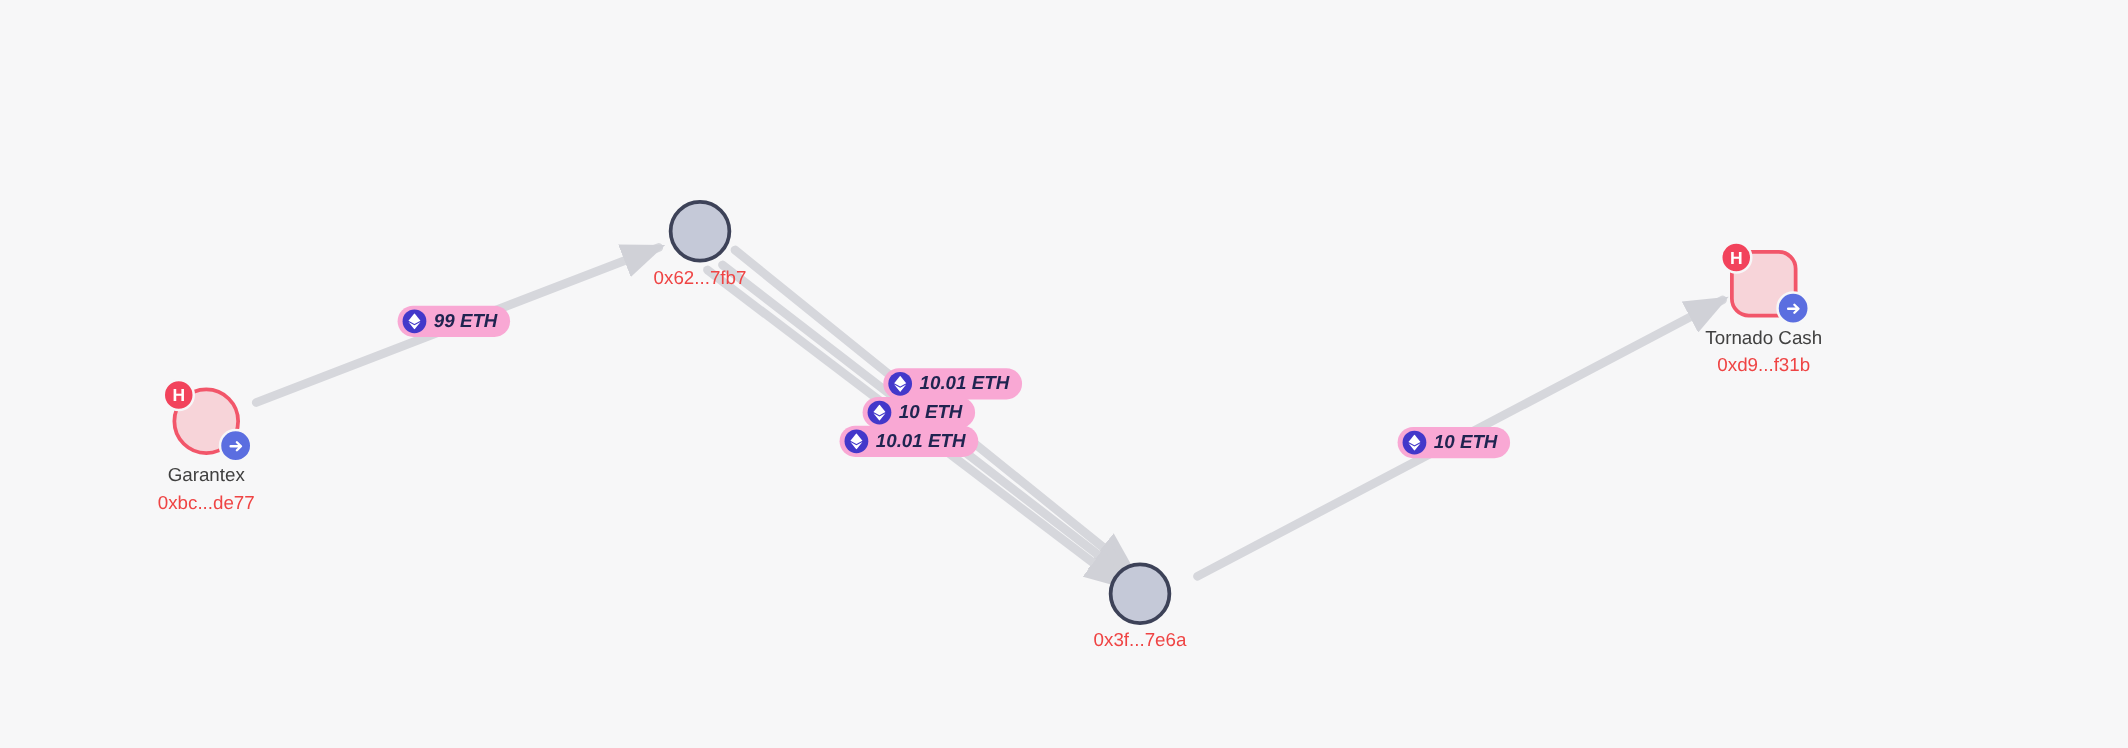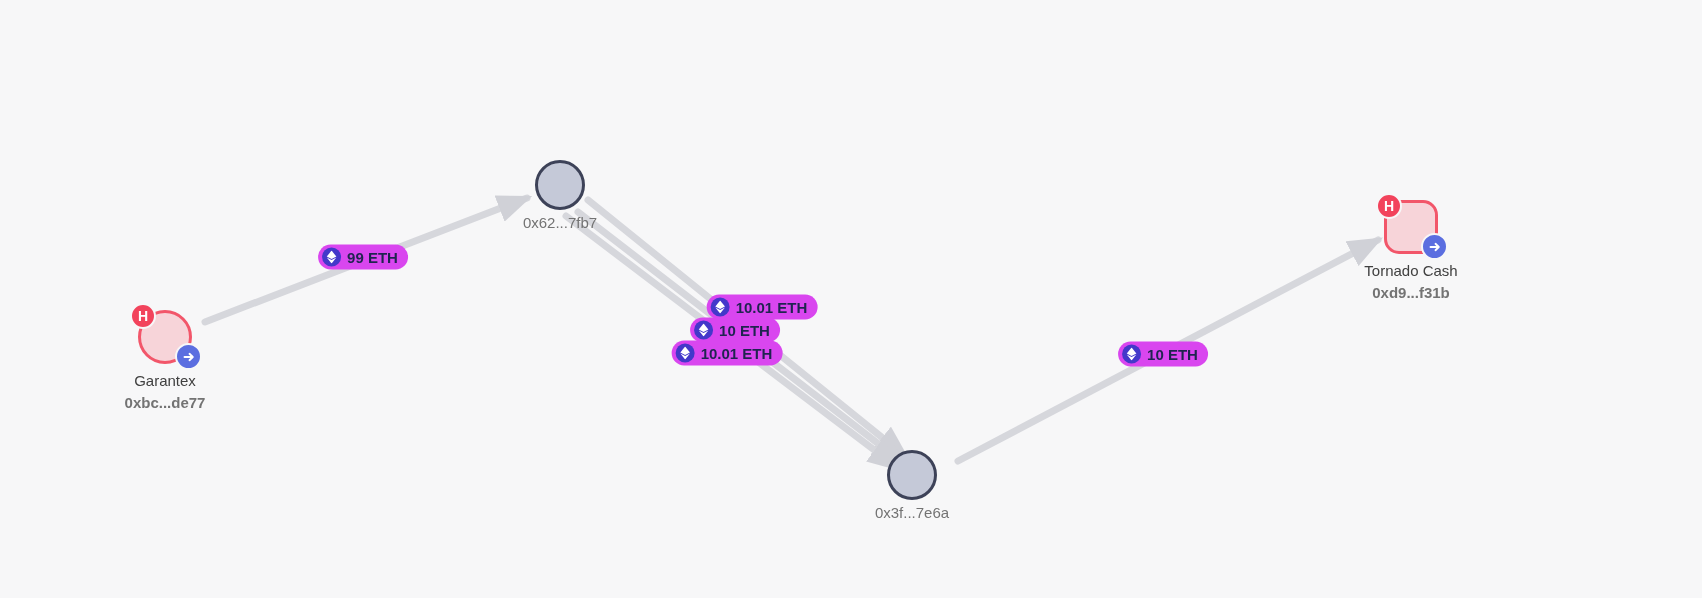--- a/index.html
+++ b/index.html
@@ -49,30 +49,30 @@
   }
   .badge-arrow svg{display:block;}
 
   .node-name{
     position:absolute;left:50%;transform:translateX(-50%);
     top:66px;white-space:nowrap;
     font-size:15px;font-weight:normal;color:#404040;
   }
   .node-addr{
     position:absolute;left:50%;transform:translateX(-50%);
-    white-space:nowrap;font-size:15px;color:#737373;
+    white-space:nowrap;font-size:15px;color:#ef4444;
   }
   .addr-only{top:60px;}
-  .addr-under-name{top:88px;font-weight:bold;}
+  .addr-under-name{top:88px;}
 
   .edge-label{
     position:absolute;transform:translate(-50%,-50%);
     display:flex;align-items:center;gap:6px;
-    background:#d946ef;border-radius:14px;
-    padding:3px 10px 3px 4px;white-space:nowrap;
+    background:#f9a8d4;border-radius:14px;
+    padding:3px 10px 3px 4px;white-space:nowrap;font-style:italic;
   }
   .coin{
     width:19px;height:19px;border-radius:50%;
     background:#4338ca;flex:0 0 19px;
     display:flex;align-items:center;justify-content:center;
   }
   .coin svg{display:block;}
   .edge-label-text{font-size:15px;font-weight:bold;color:#1f2450;}
 </style>
 </head>

